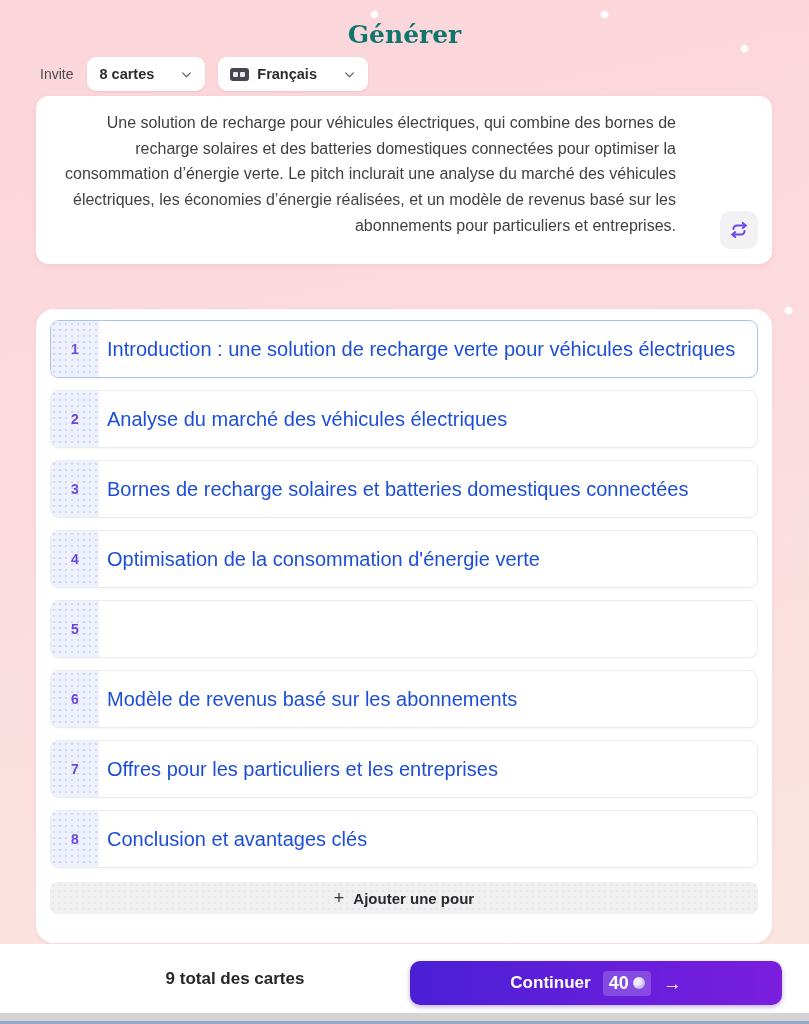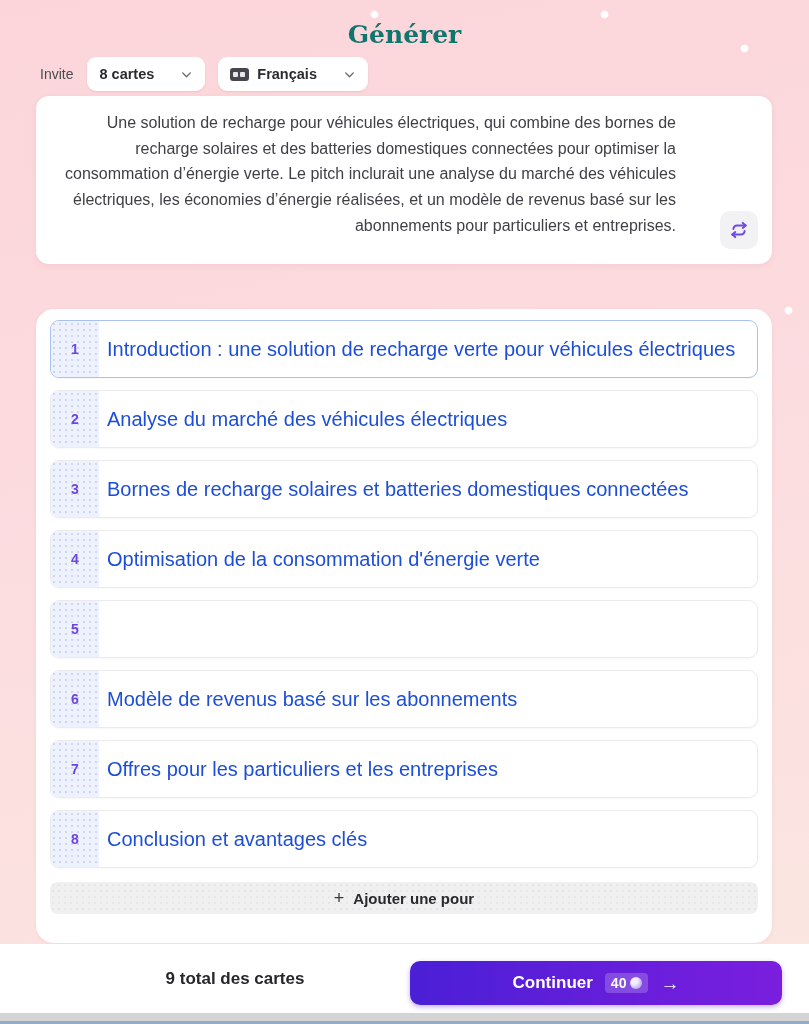--- a/index.html
+++ b/index.html
@@ -66,21 +66,21 @@
   .total-label { position:absolute; left:120px; top:0; width:230px; height:69px;
     display:flex; align-items:center; justify-content:center;
     font-size:17px; font-weight:700; color:#27272b; }
   .continue-btn { position:absolute; left:410px; top:17px; width:372px; height:44px;
     border:none; border-radius:10px; cursor:pointer;
     background:linear-gradient(90deg,#4a1fd6 0%, #7b1ede 100%);
     box-shadow:0 2px 5px rgba(80,30,180,.35);
     display:flex; align-items:center; justify-content:center; gap:12px;
     font-family:inherit; color:#ffffff; font-size:17px; font-weight:700; }
   .credits-pill { display:inline-flex; align-items:center; gap:4px; padding:2px 6px;
-    background:rgba(255,255,255,.20); border-radius:4px; font-size:14px; font-weight:700; }
+    background:rgba(255,255,255,.20); border-radius:4px; font-size:18px; font-weight:700; }
   .coin { width:12px; height:12px; border-radius:50%;
     background:radial-gradient(circle at 35% 35%, #f1ecff 0 30%, #bfaef6 70%, #9f87ee 100%); }
   .arrow { font-size:19px; font-weight:700; line-height:1; }
 
   .strip-gray { position:absolute; left:0; top:1013px; width:809px; height:8px; background:#d6d3d5; }
   .strip-blue { position:absolute; left:0; top:1021px; width:809px; height:3px; background:#93abc8; }
 </style>
 </head>
 <body>
 

